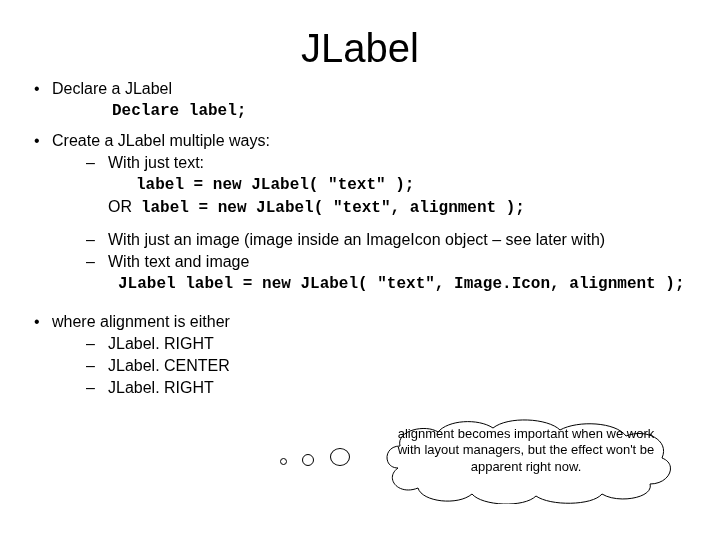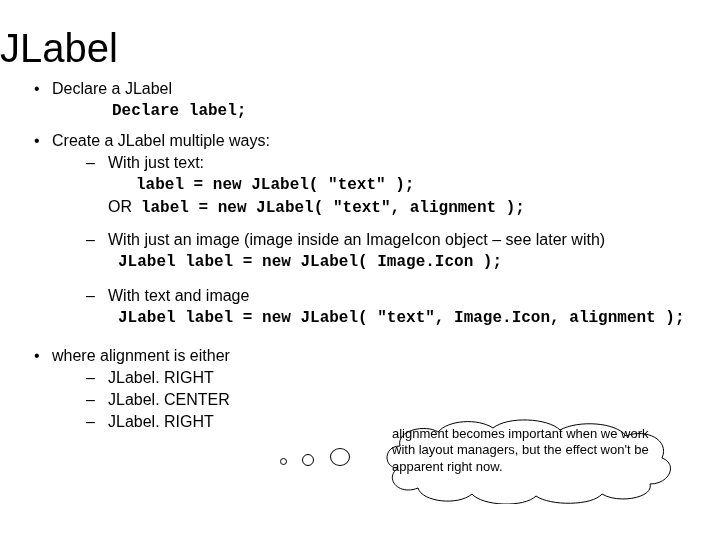--- a/index.html
+++ b/index.html
@@ -1,36 +1,36 @@
 <!DOCTYPE html>
 <html><head>
 <meta charset="utf-8">
 <style>
   * { margin: 0; padding: 0; box-sizing: border-box; }
   html, body { width: 720px; height: 540px; background: #fff; font-family: Arial, Helvetica, sans-serif; color: #000; }
   .slide { position: relative; width: 720px; height: 540px; padding: 20px 28px 20px 28px; }
-  .title { position: absolute; top: 26px; left: 0; width: 720px; text-align: left; font-size: 40px; font-weight: 400; font-family: Arial, Helvetica, sans-serif; }
+  .title { position: absolute; top: 26px; left: 0; width: 720px; text-align: center; font-size: 40px; font-weight: 400; font-family: Arial, Helvetica, sans-serif; }
   .body { position: absolute; top: 80px; left: 28px; right: 20px; }
   .b1 { margin-left: 6px; margin-bottom: 4px; }
   .b1-row { display: flex; align-items: flex-start; font-size: 16px; }
   .b1-dot { width: 18px; flex: none; text-align: left; }
   .b1-text { flex: 1; }
   .code { font-family: "Courier New", Courier, monospace; font-weight: bold; font-size: 16px; }
   .indent-code { margin-left: 84px; margin-top: 4px; margin-bottom: 12px; }
   .sub { margin-left: 58px; }
   .sub-row { display: flex; align-items: flex-start; font-size: 16px; margin-top: 4px; }
   .sub-dash { width: 22px; flex: none; }
   .sub-text { flex: 1; }
   .code-line { margin-left: 108px; margin-top: 4px; margin-bottom: 4px; }
   .or-line { margin-left: 80px; margin-bottom: 14px; font-size: 16px; }
   .or-word { font-family: Arial; }
   .sub2 { margin-left: 58px; }
   .callout-area { position: absolute; left: 350px; top: 418px; width: 340px; height: 92px; }
   .cloud { position: absolute; left: 28px; top: 0; width: 296px; height: 86px; }
-  .cloud-text { position: absolute; left: 42px; top: 8px; width: 268px; font-size: 13px; line-height: 1.25; }
+  .cloud-text { position: absolute; left: 42px; top: 8px; width: 268px; text-align: center; font-size: 13px; line-height: 1.25; }
   .tail-circle { position: absolute; border: 1px solid #000; border-radius: 50%; background: #fff; }
 </style>
 </head>
 <body>
 
 <div class="slide">
 
   <div class="title">JLabel</div>
 
   <div class="body">
@@ -61,21 +61,20 @@
       <span class="or-word">OR</span>
       &nbsp;<span class="code">label = new JLabel( "text", alignment );</span>
     </div>
 
     <div class="sub">
       <div class="sub-row">
         <div class="sub-dash">–</div>
         <div class="sub-text">With just an image (image inside an ImageIcon object – see later with)</div>
       </div>
     </div>
-    <div class="code-line code" style="margin-left:90px; margin-bottom:16px;">JLabel label = new JLabel( Image.Icon );</div>
 
     <div class="sub">
       <div class="sub-row">
         <div class="sub-dash">–</div>
         <div class="sub-text">With  text and image</div>
       </div>
     </div>
     <div class="code-line code" style="margin-left:90px; margin-bottom:20px;">JLabel label = new JLabel( "text", Image.Icon, alignment );</div>
 
     <div class="b1">

